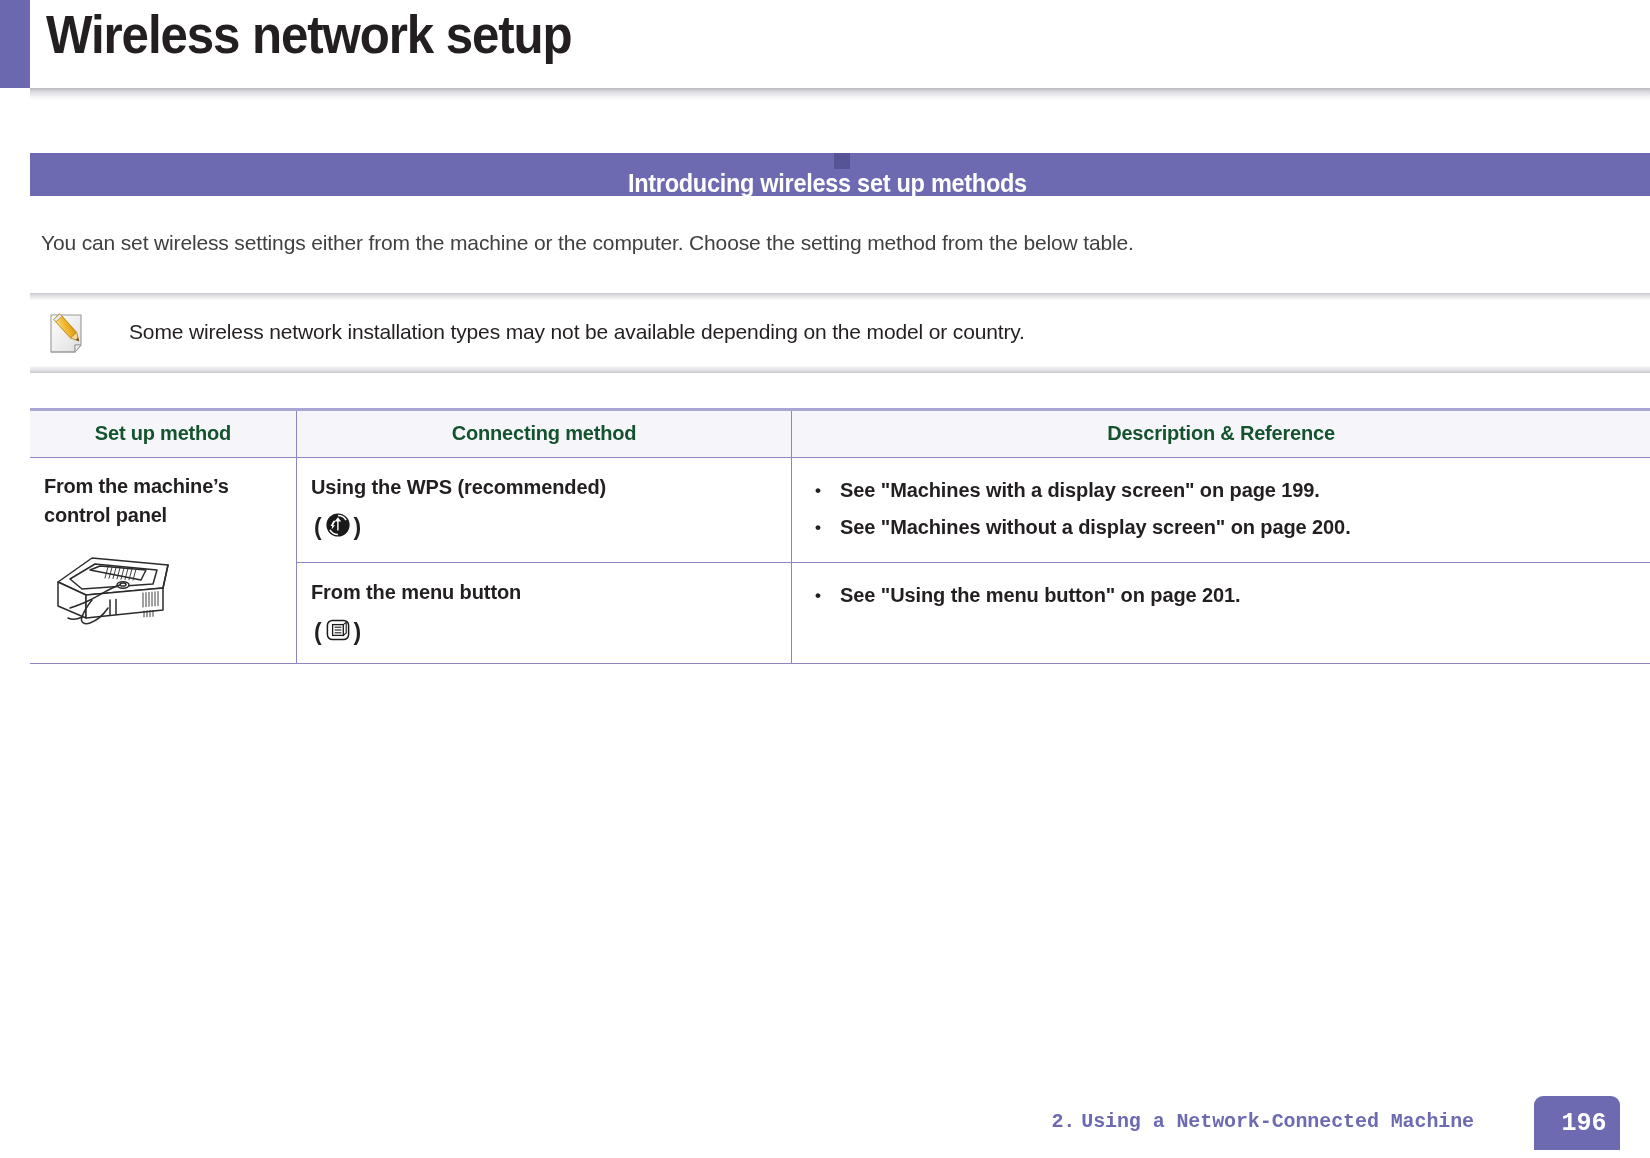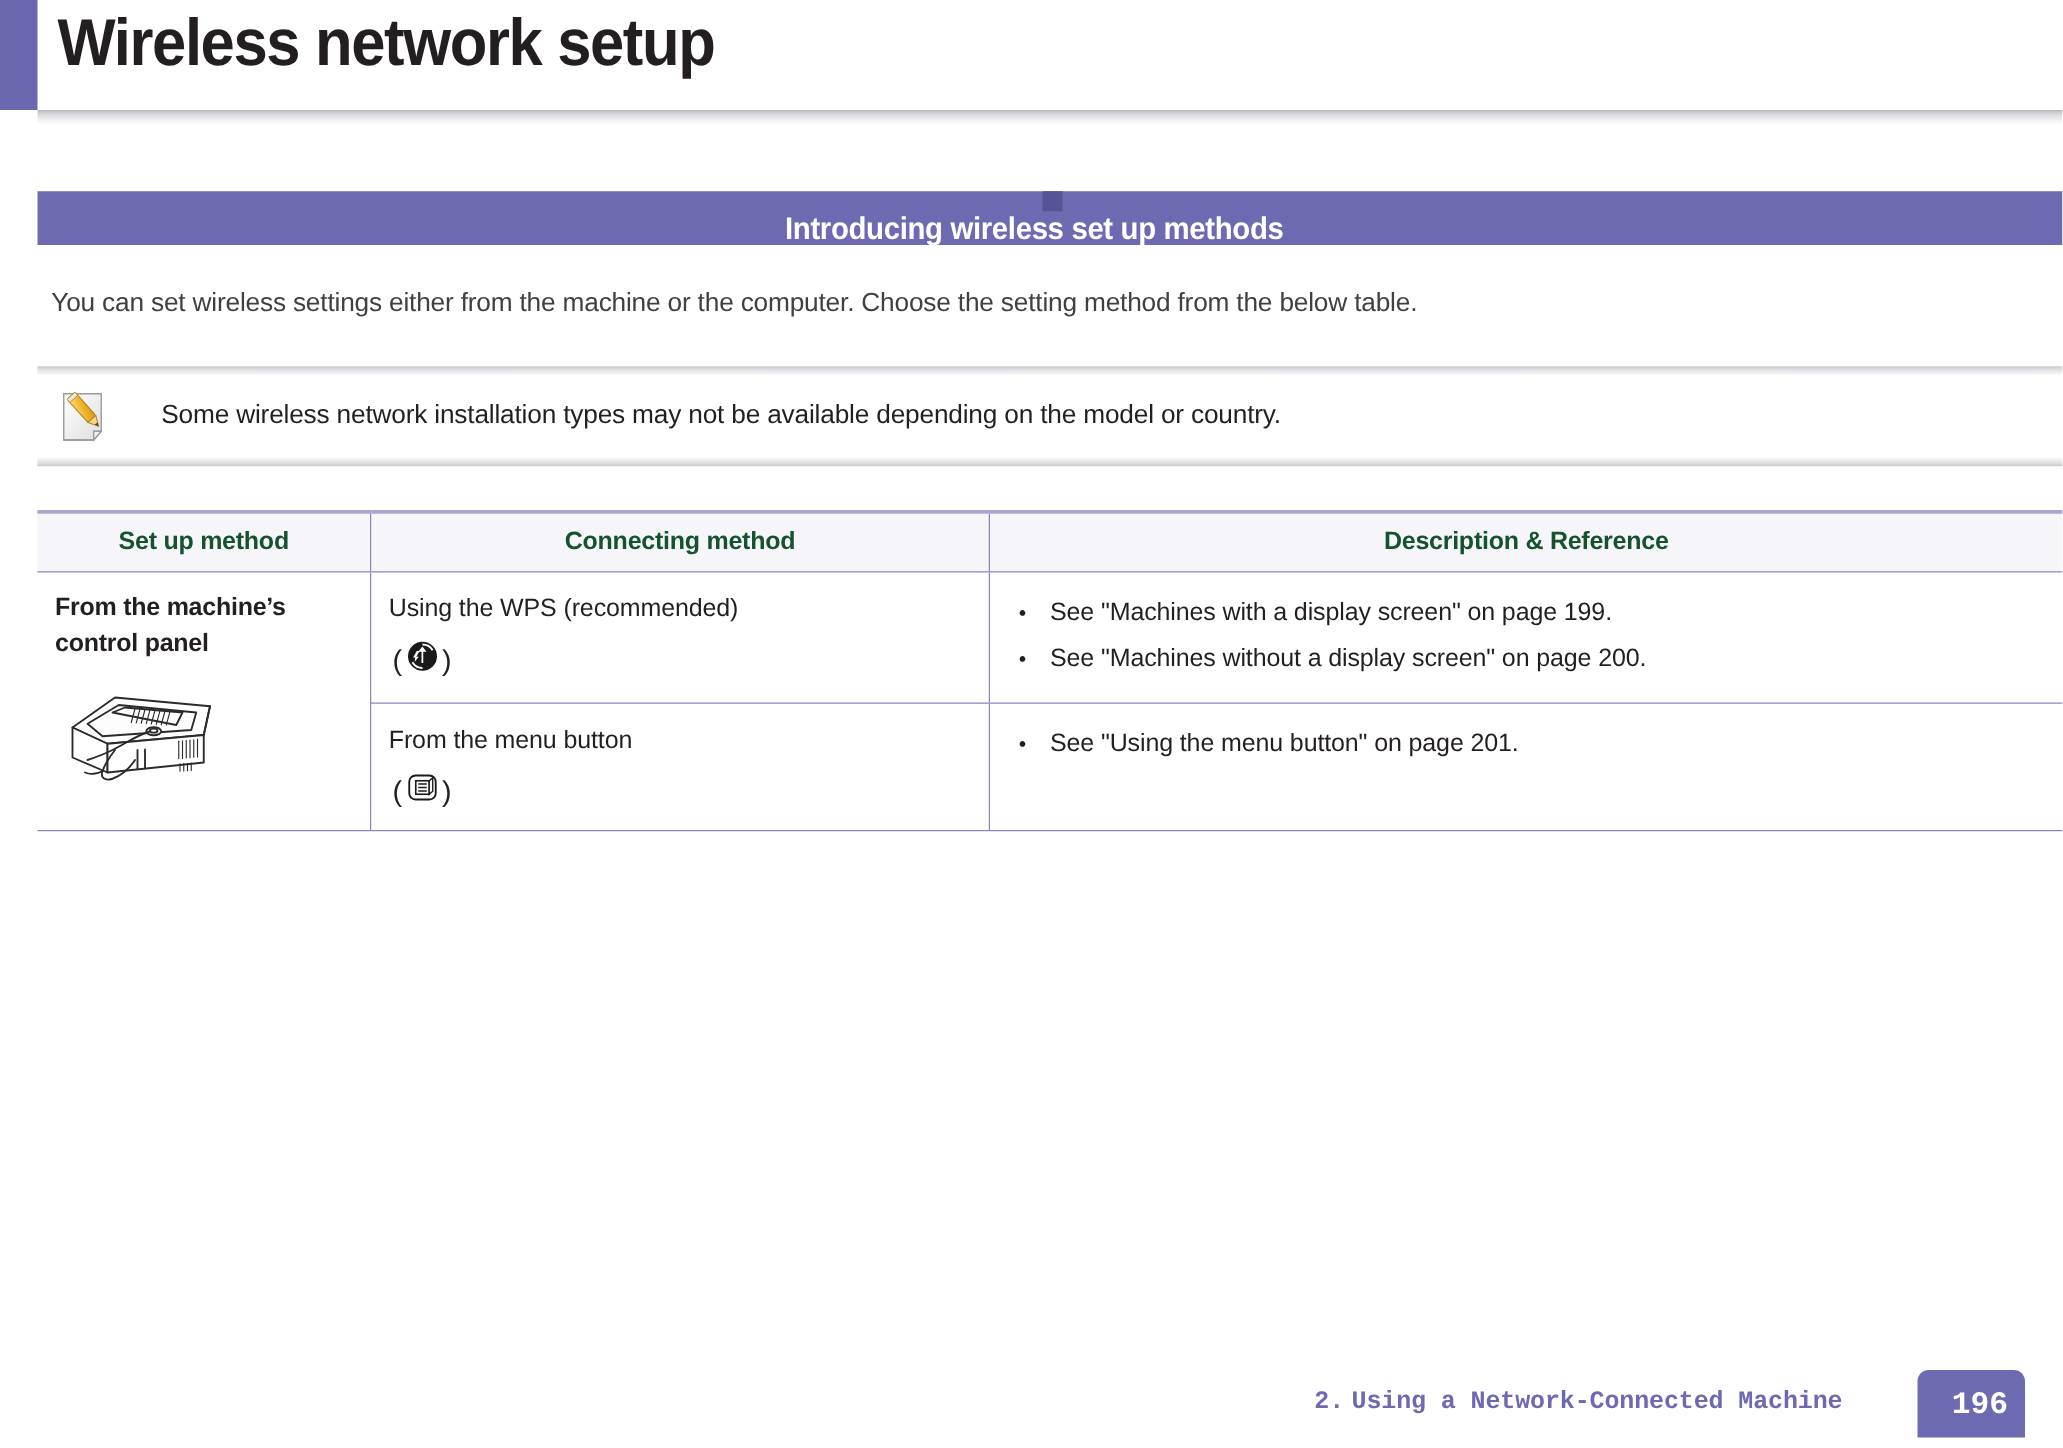--- a/index.html
+++ b/index.html
@@ -172,20 +172,21 @@
     line-height: 30px;
     color: #231f20;
     letter-spacing: -0.1px;
   }
   .setup-table td.cell-setup {
     border-bottom: 1px solid #8a87c0;
   }
   .setup-table td.cell-connect,
   .setup-table td.cell-desc {
     border-left: 1px solid #8a87c0;
+    font-weight: bold;
   }
   .setup-label {
     font-weight: bold;
     font-size: 20px;
     line-height: 29px;
     letter-spacing: -0.2px;
     display: block;
   }
   .printer-illustration {
     margin-top: 18px;

